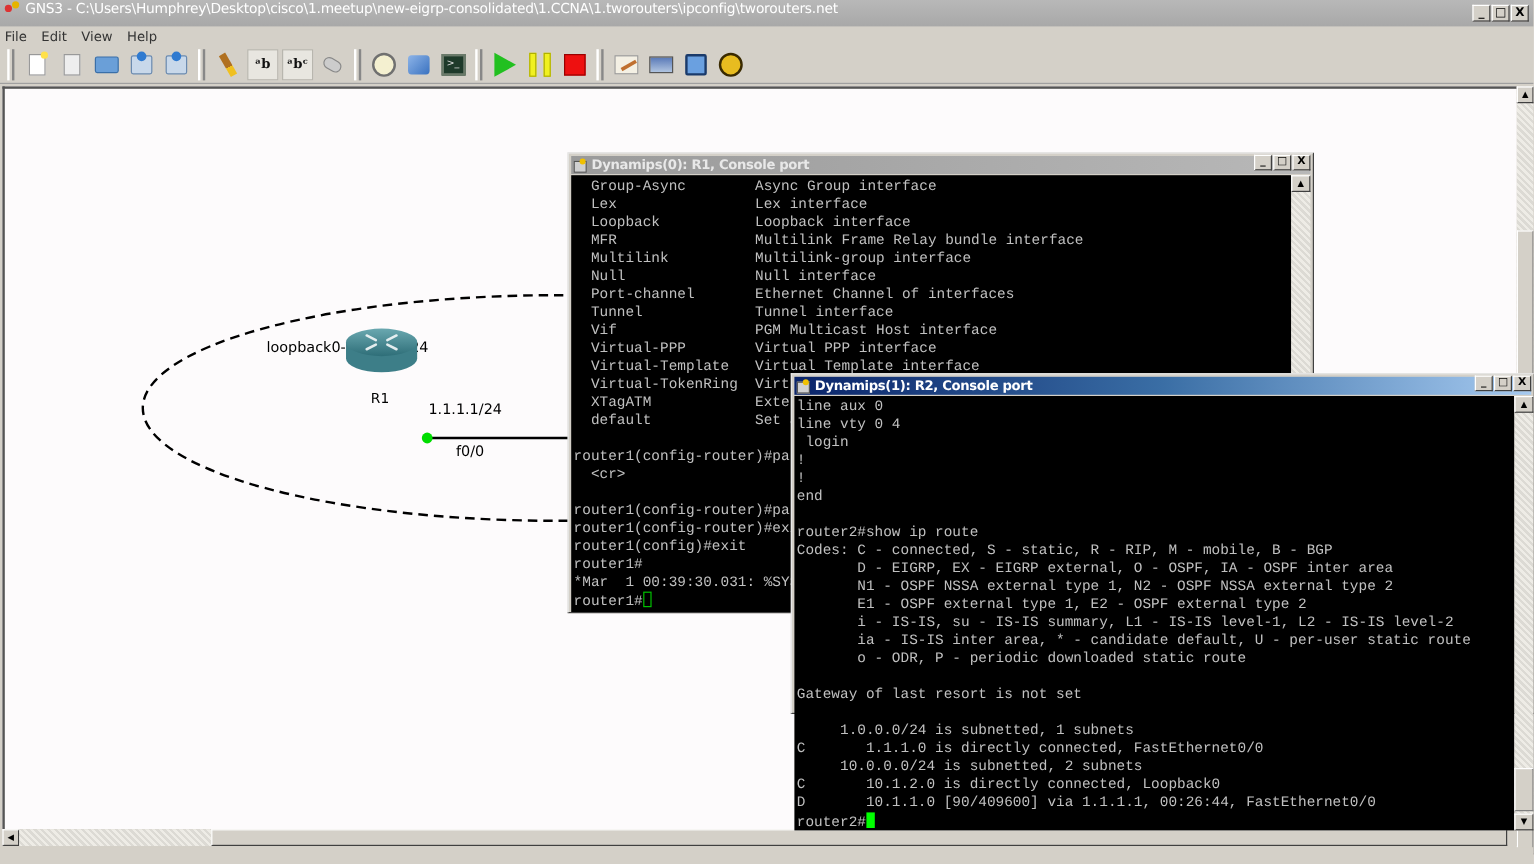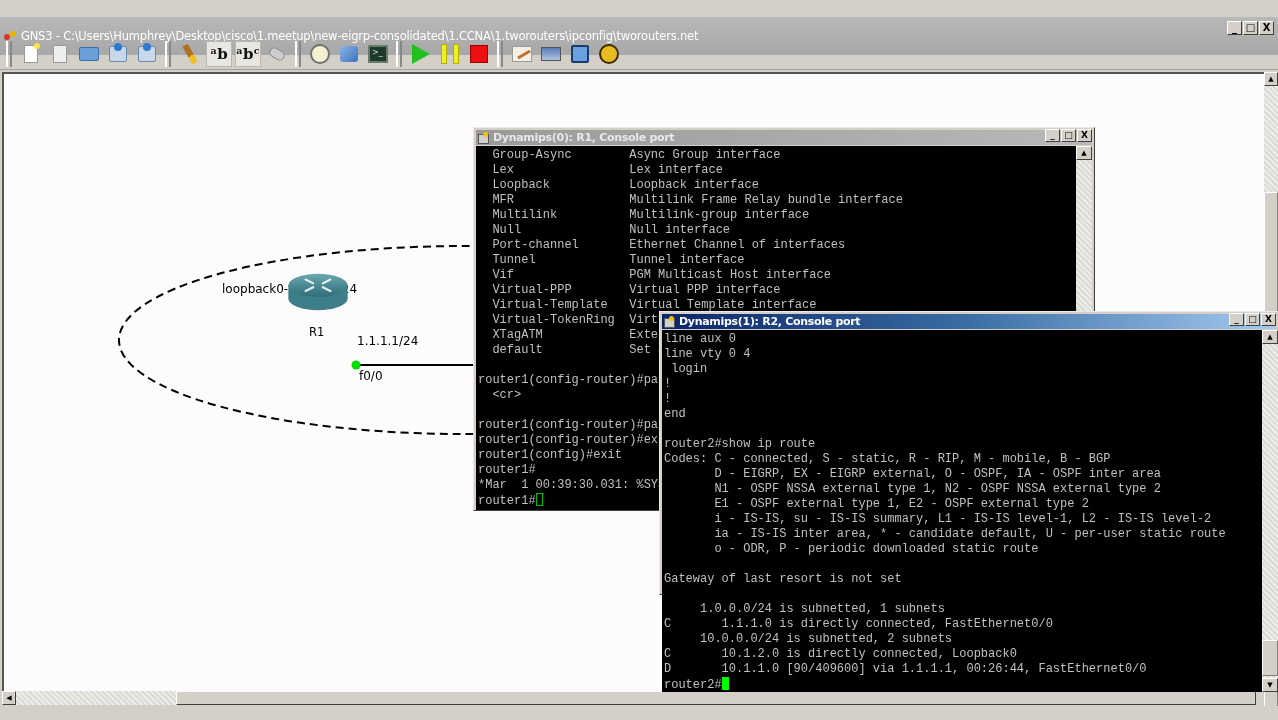--- a/index.html
+++ b/index.html
@@ -1,22 +1,22 @@
 <!DOCTYPE html>
 <html><head>
 <meta charset="utf-8">
 <style>
   * { box-sizing: border-box; margin: 0; padding: 0; }
   html, body { width: 1278px; height: 720px; overflow: hidden; background: #d4d0c8; font-family: "DejaVu Sans", sans-serif; }
   #app { position: relative; width: 1278px; height: 720px; background: #d4d0c8; }
 
   
-  .titlebar { position: absolute; left: 0; top: 17px; width: 1278px; height: 38px;
+  .titlebar { position: absolute; left: 0; top: 0; width: 1278px; height: 22px;
     background: linear-gradient(#b8b8b8, #a8a8a8); color: #fff; font-size: 11.5px;
-    display: flex; align-items: center; padding-left: 4px; }
+    display: flex; padding-left: 4px; }
   .titlebar .appicon { width: 14px; height: 12px; margin-right: 3px; position: relative; }
   .titlebar .appicon::before { content: ""; position: absolute; left: 0; top: 4px; width: 6px; height: 6px; background: #d33; border-radius: 50%; }
   .titlebar .appicon::after { content: ""; position: absolute; left: 6px; top: 1px; width: 6px; height: 6px; background: #e6b400; border-radius: 50%; }
   .titlebar .title { font-family: "DejaVu Sans", sans-serif; letter-spacing: -0.2px; }
   .winbtns { position: absolute; right: 4px; top: 4px; display: flex; gap: 1px; }
   .winbtn { width: 15px; height: 14px; background: #d4d0c8; border: 1px solid; border-color: #fff #404040 #404040 #fff;
     font-size: 10px; line-height: 12px; text-align: center; color: #000; font-weight: bold; }
 
   
   .menubar { position: absolute; left: 0; top: 22px; width: 1278px; height: 16px; display: flex; align-items: center; font-size: 11px; color: #333; padding-left: 4px; }
@@ -27,21 +27,21 @@
   .tsep { width: 6px; height: 26px; border-left: 2px solid #fff; border-right: 2px solid #888; margin: 0 6px 0 2px; }
   .tbtn { width: 26px; height: 26px; margin-right: 3px; display: flex; align-items: center; justify-content: center; position: relative; }
   .tbtn.pressed { background: #e8e6e0; border: 1px solid #b8b6ae; }
   .ic-doc { width: 14px; height: 18px; background: #fff; border: 1px solid #999; position: relative; }
   .ic-doc::after { content: ""; position: absolute; right: -3px; top: -3px; width: 6px; height: 6px; background: #ffe14a; border-radius: 50%; }
   .ic-mag { width: 14px; height: 18px; background: #eee; border: 1px solid #999; }
   .ic-folder { width: 20px; height: 14px; background: #6a9fd8; border-radius: 2px; border: 1px solid #3a6fa8; }
   .ic-save { width: 18px; height: 16px; background: #c8d8ea; border: 1px solid #6a8ab0; border-radius: 2px; position: relative; }
   .ic-save::after { content: ""; position: absolute; left: 4px; top: -4px; width: 8px; height: 8px; background: #2f7ad0; border-radius: 50%; }
   .ic-broom { width: 6px; height: 20px; background: linear-gradient(#b07020 60%, #f0c020 60%); transform: rotate(-30deg); }
-  .ic-ab { font-size: 15px; font-weight: bold; color: #111; font-family: "DejaVu Serif", serif; }
+  .ic-ab { font-size: 11px; font-weight: bold; color: #111; font-family: "DejaVu Serif", serif; }
   .ic-gray { width: 16px; height: 10px; background: #ccc; border-radius: 6px; border: 1px solid #888; transform: rotate(30deg); }
   .ic-clock { width: 20px; height: 20px; border-radius: 50%; border: 2px solid #707070; background: #f4f0d0; }
   .ic-net { width: 18px; height: 16px; background: linear-gradient(135deg, #8db4e8, #3a72c0); border-radius: 3px; }
   .ic-term { width: 20px; height: 18px; background: #1e3a2a; border: 2px solid #6a7a6a; color: #ddd; font-size: 8px; line-height: 12px; padding-left: 2px; }
   .ic-play { width: 0; height: 0; border-left: 18px solid #22c020; border-top: 10px solid transparent; border-bottom: 10px solid transparent; }
   .ic-pause { width: 18px; height: 20px; display: flex; justify-content: space-between; }
   .ic-pause i { width: 6px; height: 20px; background: #f0f020; border: 1px solid #b0b000; }
   .ic-stop { width: 18px; height: 18px; background: #ee1010; border: 1px solid #900; }
   .ic-note { width: 20px; height: 16px; background: #f4f0e4; border: 1px solid #999; position: relative; }
   .ic-note::after { content: ""; position: absolute; left: 4px; top: 6px; width: 14px; height: 3px; background: #c07030; transform: rotate(-30deg); }
@@ -90,20 +90,26 @@
   <div class="titlebar">
     <span class="appicon"></span>
     <span class="title">GNS3 - C:\Users\Humphrey\Desktop\cisco\1.meetup\new-eigrp-consolidated\1.CCNA\1.tworouters\ipconfig\tworouters.net</span>
     <div class="winbtns">
       <div class="winbtn">_</div>
       <div class="winbtn">□</div>
       <div class="winbtn">X</div>
     </div>
   </div>
 
+  <div class="menubar">
+    <span>File</span>
+    <span>Edit</span>
+    <span>View</span>
+    <span>Help</span>
+  </div>
 
   <div class="toolbar">
     <div class="tsep"></div>
     <div class="tbtn">
         <span class="ic-doc"></span>
       </div>
     <div class="tbtn">
         <span class="ic-mag"></span>
       </div>
     <div class="tbtn">
@@ -168,21 +174,21 @@
 
   <div class="canvas">
     <svg class="topo-svg" width="1262" height="619">
       <ellipse cx="460" cy="266" rx="345" ry="94" fill="none" stroke="#000" stroke-width="2" stroke-dasharray="8,5"></ellipse>
       <line x1="352" y1="291" x2="470" y2="291" stroke="#000" stroke-width="2"></line>
       <circle cx="352" cy="291" r="4.5" fill="#00dd00"></circle>
     </svg>
     <span class="label" style="left:218px; top:208px;">loopback0-10.1.1.1/24</span>
     <span class="label bold" style="left:305px; top:251px;">R1</span>
     <span class="label" style="left:353px; top:260px;">1.1.1.1/24</span>
-    <span class="label" style="left:355px; top:295px;">f0/0</span>
+    <span class="label" style="left:376px; top:295px;">f0/0</span>
     <svg class="router" style="left:282px; top:196px;" width="66" height="46" viewBox="0 0 66 46">
       <defs>
         <linearGradient id="rg" x1="0" x2="0" y1="0" y2="1">
           <stop offset="0" stop-color="#6aa8b0"></stop>
           <stop offset="1" stop-color="#2e6e78"></stop>
         </linearGradient>
       </defs>
       <path d="M2 16 L2 30 A31 12 0 0 0 64 30 L64 16 Z" fill="#3d7e88"></path>
       <ellipse cx="33" cy="16" rx="31" ry="12" fill="url(#rg)"></ellipse>
       <g stroke="#fff" stroke-width="2.2" stroke-linecap="round" opacity="0.85">

